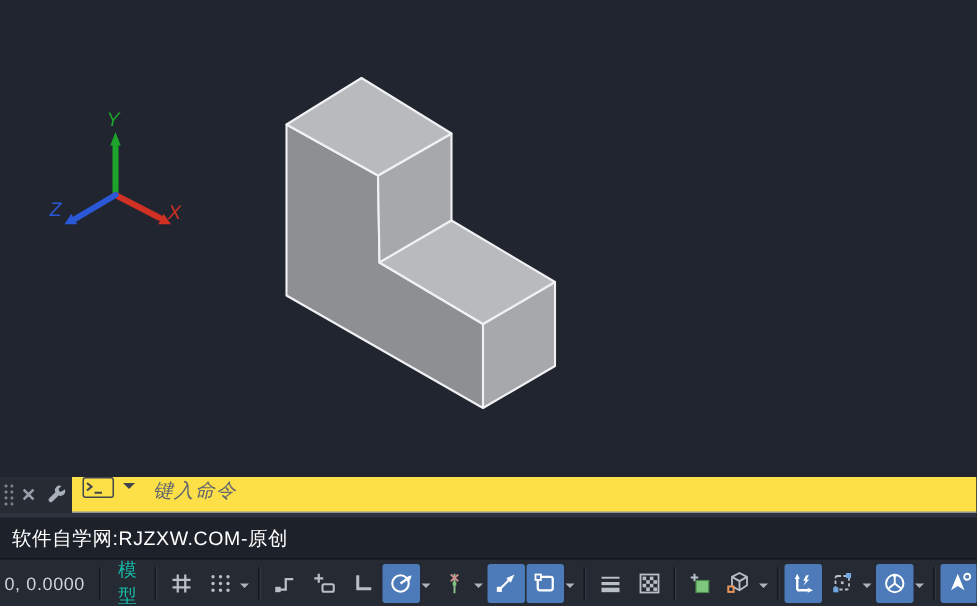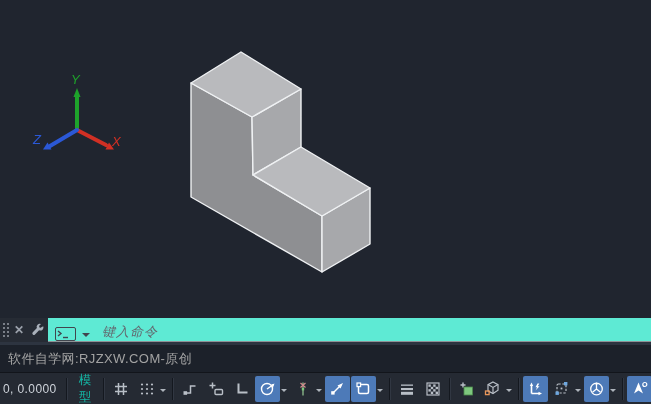--- a/index.html
+++ b/index.html
@@ -12,29 +12,29 @@
   .viewport{position:absolute;left:0;top:0;width:651px;height:318px;background:#20252f;}
   .viewport svg{position:absolute;left:0;top:0;}
   
   .command-bar{position:absolute;left:0;top:318px;width:651px;height:24px;display:flex;}
   .cmd-left{width:48px;background:#262b34;display:flex;align-items:center;flex:0 0 48px;}
   .cmd-grip{width:7px;height:16px;margin-left:2px;
     background-image:radial-gradient(circle,#7b8089 1px,transparent 1.1px);
     background-size:4px 4px;background-position:0 0;}
   .cmd-close{color:#9ba1ab;font-size:12px;font-weight:bold;margin-left:5px;cursor:default;}
   .cmd-wrench{margin-left:6px;display:flex;}
-  .cmd-field{flex:1;background:#5eead4;display:flex;align-items:flex-end;padding-left:7px;border-bottom:1px solid #8f9296;}
+  .cmd-field{flex:1;background:#fde047;display:flex;align-items:flex-start;padding-left:7px;border-bottom:1px solid #8f9296;}
   .prompt-box{display:flex;align-items:center;justify-content:flex-start;
     width:17px;height:12px;border:1.5px solid #41464e;border-radius:2px;padding:0 1px;}
   .cmd-caret{width:0;height:0;border:4px solid transparent;border-top-color:#41464e;margin:4px 0 0 6px;}
   .cmd-placeholder{font-style:italic;color:#63676e;font-size:13px;margin-left:12px;letter-spacing:1px;}
   
   .info-row{position:absolute;left:0;top:342px;width:651px;height:30px;background:#1c212a;
     border-top:3px solid #2d3440;box-sizing:border-box;display:flex;align-items:center;}
-  .info-row span{color:#a3a3a3;font-size:13px;margin-left:8px;letter-spacing:0.4px;}
+  .info-row span{color:#ffffff;font-size:13px;margin-left:8px;letter-spacing:0.4px;}
   
   .status-bar{position:absolute;left:0;top:372px;width:651px;height:32px;background:#252a33;
     border-top:1px solid #12151b;box-sizing:border-box;
     display:flex;align-items:center;gap:1px;padding-left:2px;}
   .coords{font-size:12px;color:#ced3da;padding:0 5px 0 1px;white-space:nowrap;letter-spacing:0.4px;text-align:center;}
   .model-btn{font-size:12.5px;color:#14b8a6;padding:0 8px;height:26px;display:flex;align-items:center;border-radius:2px;}
   .sep{width:1px;height:22px;background:#14181f;box-shadow:1px 0 0 #313742;margin:0 3px;flex:0 0 1px;}
   .sbtn{height:26px;min-width:25px;display:flex;align-items:center;justify-content:center;border-radius:2px;flex:0 0 auto;}
   .sbtn.on{background:#4d7ab8;}
   .dd{width:0;height:0;border:3.5px solid transparent;border-top-color:#aeb4bc;margin:6px 2px 0 1px;flex:0 0 auto;}

